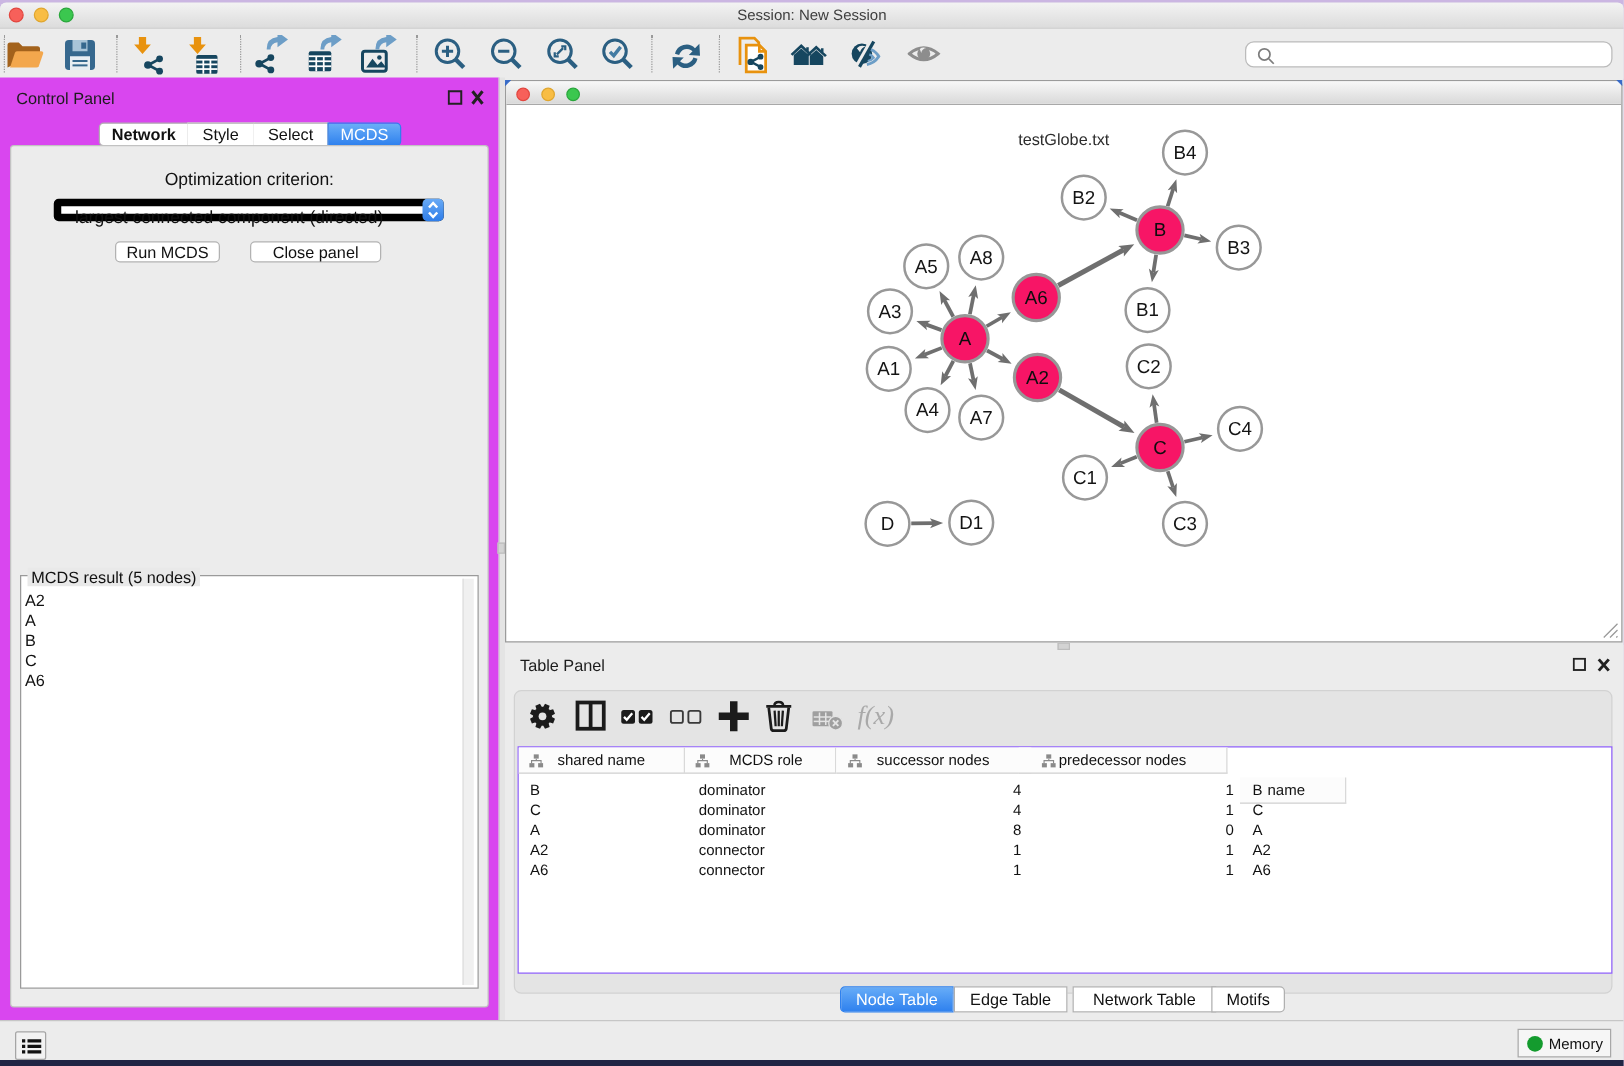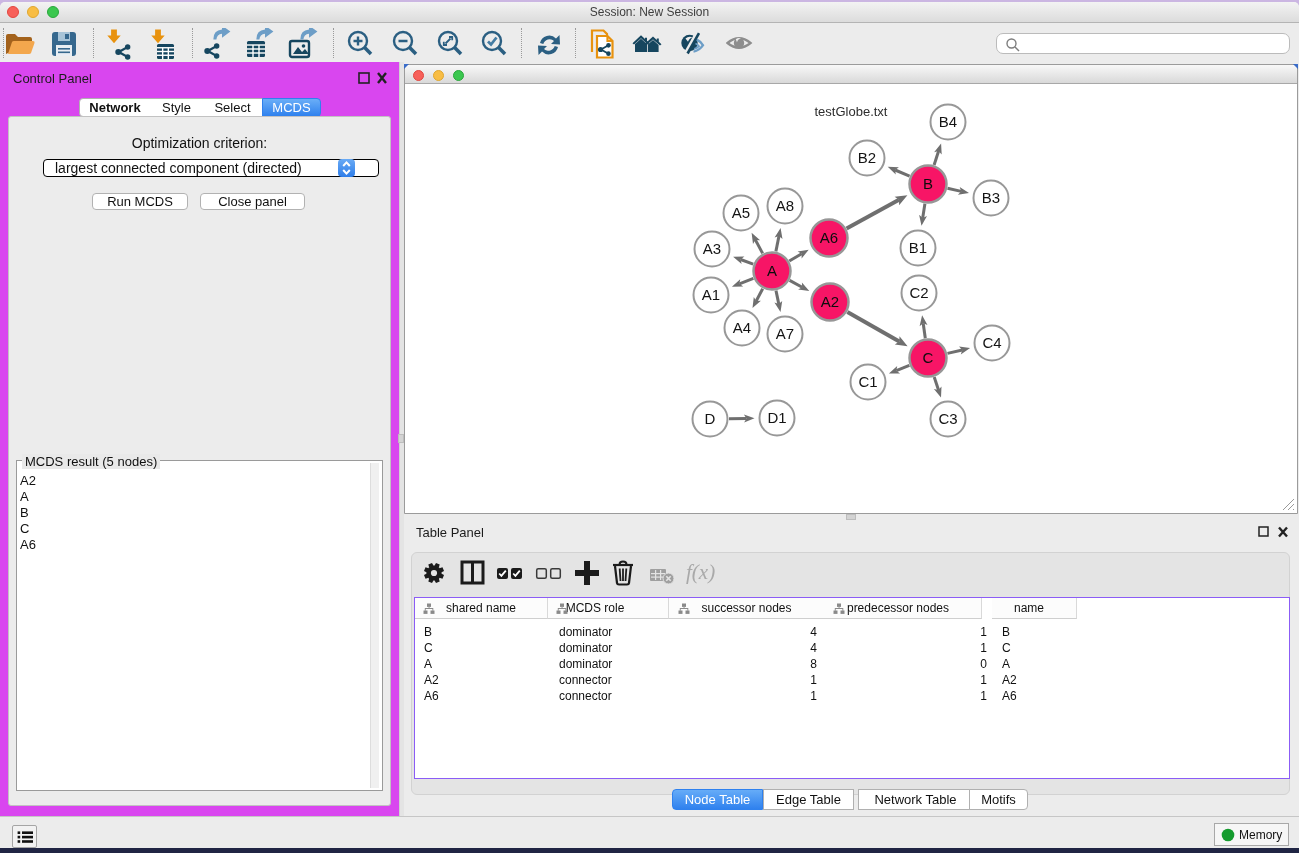--- a/index.html
+++ b/index.html
@@ -29,22 +29,22 @@
   
   #cpanel { position:absolute; left:0; top:60px; width:399px; height:754px; background:#d946ef; }
   #cpanel-div { position:absolute; left:399px; top:60px; width:5px; height:754px; background:#e4e4e4; border-left:1px solid #d0d0d0;}
   #cp-title { position:absolute; left:13px; top:9px; font-size:13px; color:#1c1c1c; }
   .tab { position:absolute; top:36px; height:19px; background:#fff; border:1px solid #b0b0b0;
     font-size:13px; color:#111; text-align:center; line-height:18px; }
   .tabsel { background:linear-gradient(#6aaef7,#2f81ee); color:#fff; border-color:#2f81ee; }
   #cp-inner { position:absolute; left:8px; top:54px; width:383px; height:690px;
     border:1px solid #c2c2c2; background:#ececec; border-radius:3px; }
   #opt-label { position:absolute; left:0; top:73px; width:399px; text-align:center; font-size:14px; color:#111; }
-  #dropdown { position:absolute; left:43px; top:97px; width:336px; height:18px; background:#fff;
-    border:1px solid #000000; border-radius:4px; font-size:14px; color:#111; line-height:17px; padding-left:11px;}
+  #dropdown { position:absolute; left:43px; top:97px; width:312px; height:18px; background:#fff;
+    border:6px solid #000000; border-radius:4px; font-size:14px; color:#111; line-height:17px; padding-left:11px;}
   #dd-step { position:absolute; left:338px; top:97px; width:17px; height:18px; border-radius:4px;
     background:linear-gradient(#69aaf5,#2e7de9); }
   .btn { position:absolute; top:131px; height:17px; background:#fff; border:1px solid #b2b2b2;
     border-radius:4px; font-size:13px; color:#111; text-align:center; line-height:15px; }
   #groupbox { position:absolute; left:16px; top:398px; width:367px; height:331px;
     border:1px solid #9a9a9a; background:#fff; }
   #gb-label { position:absolute; left:22px; top:392px; font-size:13px; color:#111; background:#e9e9e9; padding:0 3px;}
   #gb-list { position:absolute; left:20px; top:411px; font-size:13px; color:#111; line-height:16px; }
   #gb-scroll { position:absolute; right:3px; top:2px; width:9px; height:325px; background:#f0f0f0; border-left:1px solid #ddd;}
 
@@ -234,21 +234,21 @@
     <div class="tab tabsel" style="left:262px; width:59px; border-radius:0 4px 4px 0;">MCDS</div>
     <div id="cp-inner"></div>
     <div id="opt-label">Optimization criterion:</div>
     <div id="dropdown">largest connected component (directed)</div>
     <div id="dd-step">
       <svg width="17" height="18" viewBox="0 0 17 18">
         <path d="M5.2 7 L8.5 3.4 L11.8 7" fill="none" stroke="#fff" stroke-width="2"></path>
         <path d="M5.2 11 L8.5 14.6 L11.8 11" fill="none" stroke="#fff" stroke-width="2"></path>
       </svg>
     </div>
-    <div class="btn" style="left:92px; width:96px;">Run MCDS</div>
+    <div class="btn" style="left:92px; width:84px;">Run MCDS</div>
     <div class="btn" style="left:200px; width:105px;">Close panel</div>
     <div id="groupbox">
         <div id="gb-scroll"></div>
       </div>
     <div id="gb-label">MCDS result (5 nodes)</div>
     <div id="gb-list">A2<br>A<br>B<br>C<br>A6</div>
   </div>
   <div id="cpanel-div"></div>
 
   <div id="netwin">
@@ -399,24 +399,24 @@
         <rect x="2" y="11.5" width="14" height="1.2" fill="#e4e4e4"></rect>
 <rect x="6" y="5" width="1.2" height="10" fill="#e4e4e4"></rect>
         <rect x="11" y="5" width="1.2" height="10" fill="#e4e4e4"></rect>
 <circle cx="19.5" cy="13.5" r="5.5" fill="#9f9f9f" stroke="#e4e4e4" stroke-width="1"></circle>
 <path d="M17.3 11.3 L21.7 15.7 M21.7 11.3 L17.3 15.7" stroke="#e4e4e4" stroke-width="1.6"></path>
       </svg>
       <div style="position:absolute;left:274px;top:7px;width:40px;font-family:'Liberation Serif',serif;font-style:italic;font-size:21px;color:#a9a9a9;">f(x)</div>
     </div>
   <div id="tbl">
     <div class="th" style="left:0px;   width:133px;">shared name</div>
-    <div class="th" style="left:133px; width:121px; padding-right:26px;">MCDS role</div>
+    <div class="th" style="left:133px; width:121px; padding-right:26px;text-align:right;">MCDS role</div>
     <div class="th" style="left:254px; width:156px;">successor nodes</div>
     <div class="th" style="left:400px; width:167px;">predecessor nodes</div>
-    <div class="th" style="left:577px; width:85px; padding-right:10px;">name</div>
+    <div class="th" style="left:577px; width:85px; padding-right:10px;margin-top:24px;">name</div>
     <svg style="position:absolute;left:8px;top:5px;" width="12" height="12" viewBox="0 0 12 12">
 <g fill="#8a8a8a">
           <rect x="4" y="0.5" width="4" height="3.4"></rect>
 <rect x="0.5" y="7.5" width="4" height="3.4"></rect>
           <rect x="7.5" y="7.5" width="4" height="3.4"></rect>
 <path d="M5.6 3.9 h0.9 v2 h-3.8 v1.8 h-0.9 v-2.7 h3.8 z M6.5 3.9 v1.1 h3.8 v2.7 h-0.9 v-1.8 h-3.8 v-2 z"></path>
         </g>
       </svg>
     <svg style="position:absolute;left:141px;top:5px;" width="12" height="12" viewBox="0 0 12 12">
 <g fill="#8a8a8a">

